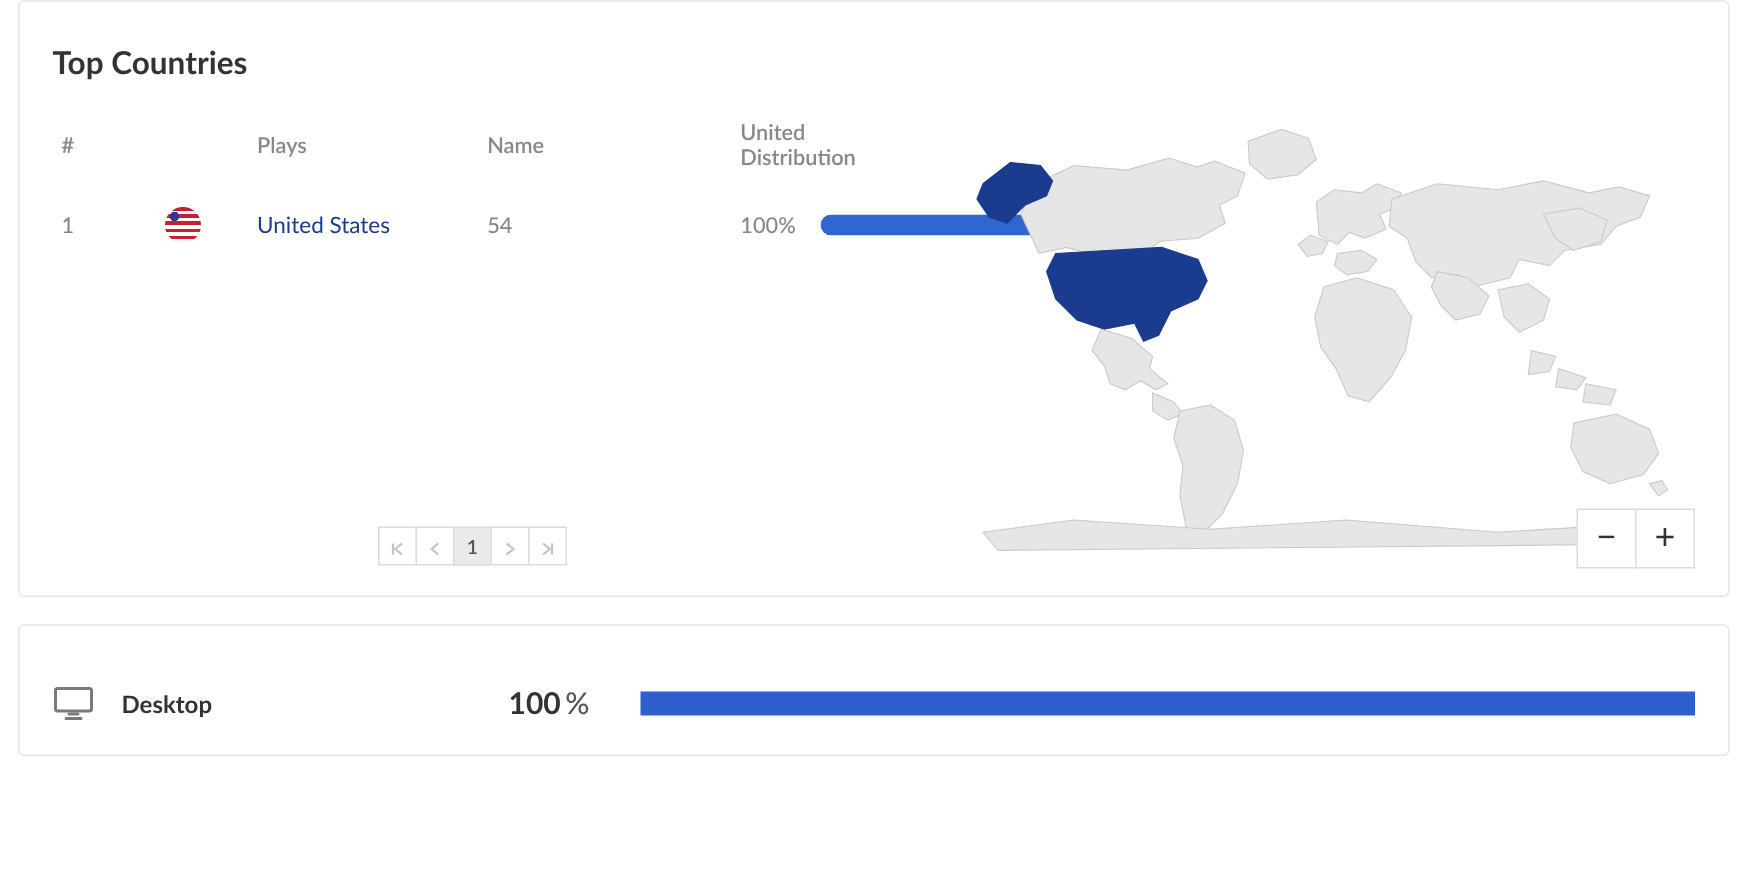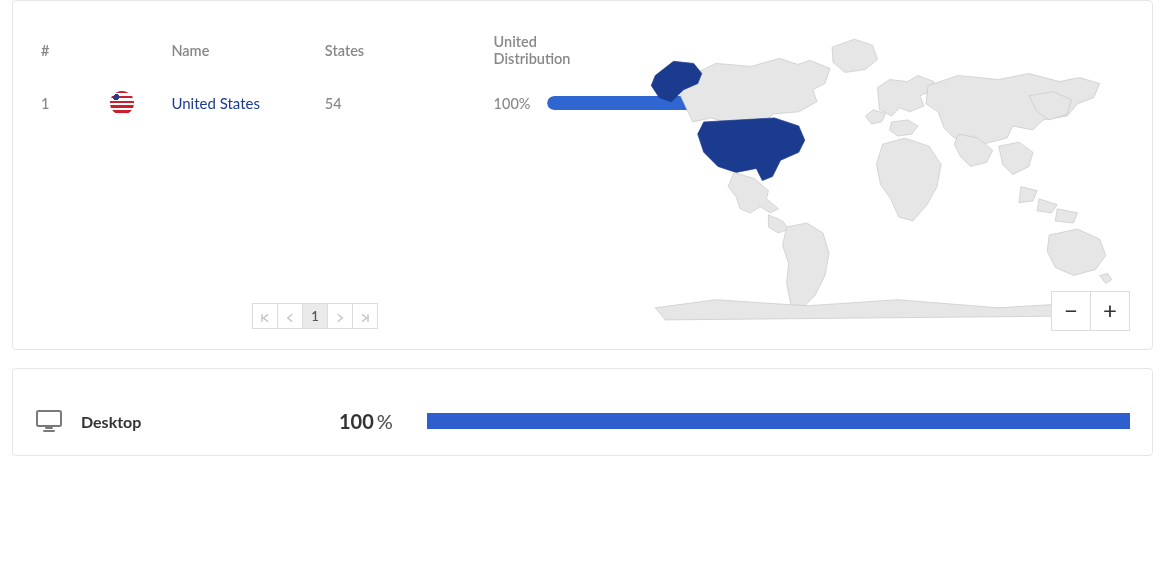--- a/index.html
+++ b/index.html
@@ -202,31 +202,32 @@
     height: 100%;
     background: #2f5fcf;
   }
 </style>
 </head>
 <body>
 
 <div class="wrap">
 
   <div class="card">
+    <div class="card-title">Top Countries</div>
 
     <div class="tc-body">
 
       <div class="tc-left">
         <table class="tbl">
           <thead>
             <tr>
               <th class="col-idx">#</th>
               <th class="col-flag"></th>
-              <th class="col-name">Name</th>
-              <th class="col-plays">States</th>
+              <th class="col-name">Plays</th>
+              <th class="col-plays">Name</th>
               <th class="col-pct" colspan="2">United Distribution</th>
             </tr>
           </thead>
           <tbody>
             <tr>
               <td>1</td>
               <td>
                 <div class="flag-us"></div>
               </td>
               <td>

